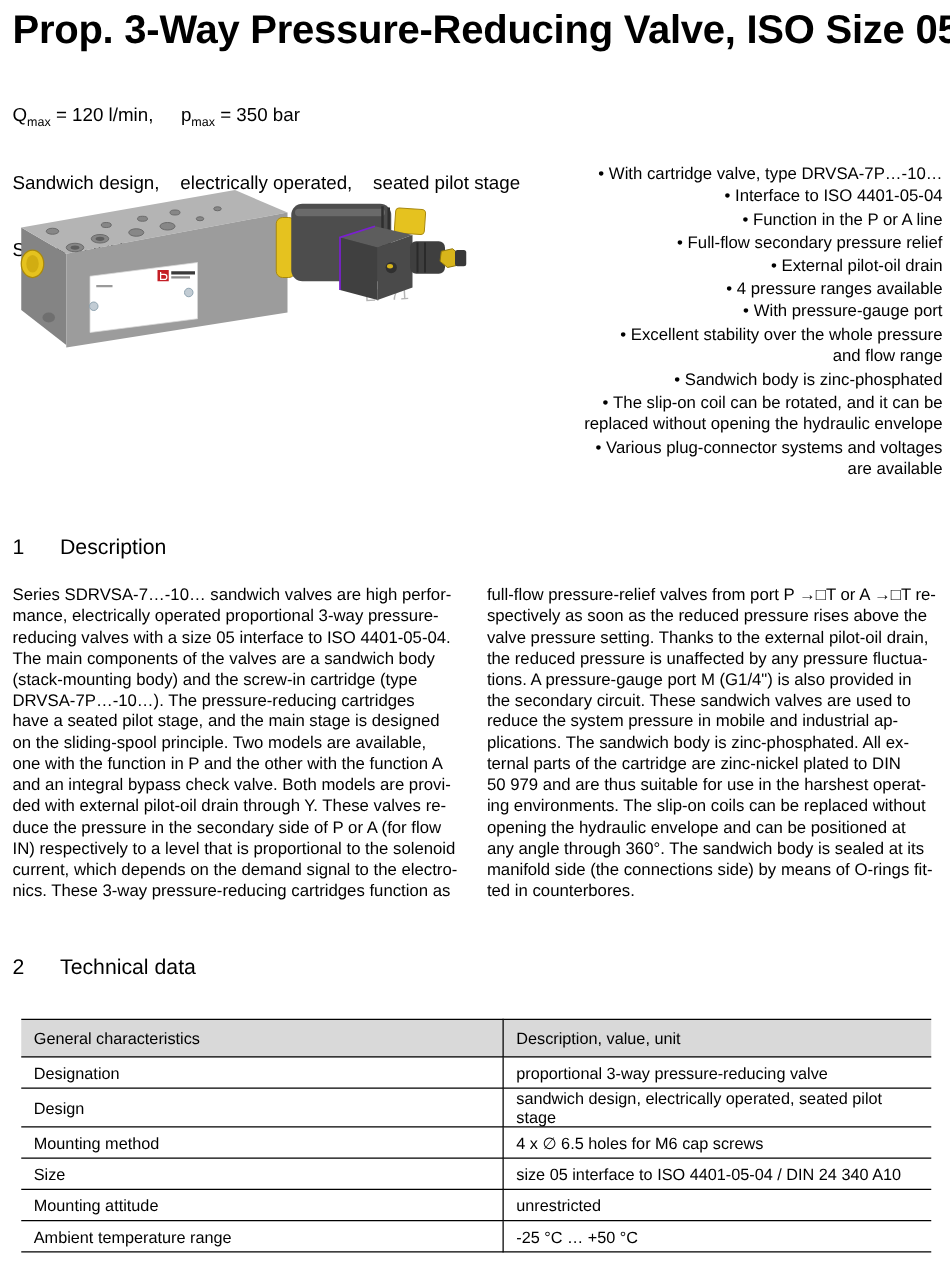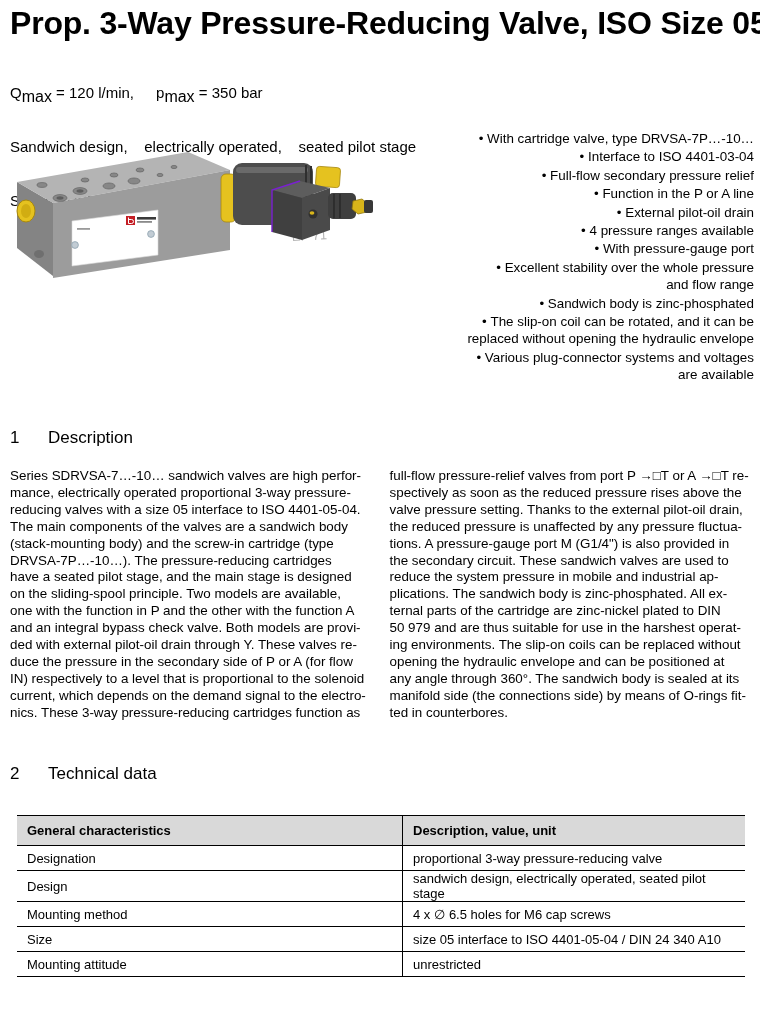--- a/index.html
+++ b/index.html
@@ -2,21 +2,21 @@
 <html><head>
 <meta charset="utf-8">
 <style>
   html,body{margin:0;padding:0;background:#fff;}
   body{width:760px;height:1028px;position:relative;overflow:hidden;
        font-family:"Liberation Sans",sans-serif;color:#000;}
   .page-title{position:absolute;left:10px;top:5px;font-size:32px;font-weight:700;
               letter-spacing:-0.2px;white-space:nowrap;}
   .specs{position:absolute;left:10px;top:48px;font-size:15px;line-height:18px;
          white-space:pre-wrap;}
-  .specs sub{font-size:16px;line-height:0;text-align:right;}
+  .specs sub{font-size:10px;line-height:0;text-align:right;}
   .spec-gap{display:inline-block;width:22px;}
   
   .hero{position:absolute;left:8px;top:138px;width:385px;height:200px;}
   
   .features{position:absolute;left:396px;top:130px;width:358px;font-size:13.4px;
             line-height:17.4px;text-align:right;}
   .features ul{margin:0;padding:0;list-style:none;}
   .features li{white-space:pre-line;padding-left:11px;text-indent:-11px;margin:0 0 1px 0;}
   .features li::before{content:"\2022\00a0";}
   
@@ -26,21 +26,21 @@
   .sec2-h{top:764px;}
   
   .desc{position:absolute;left:10px;top:468px;width:740px;display:flex;gap:19px;}
   .desc-col{width:363px;font-size:13.4px;line-height:16.9px;white-space:pre-line;
             text-align:justify;}
   
   .tech{position:absolute;left:17px;top:815px;width:728px;border-collapse:collapse;
         font-size:13px;}
   .tech th,.tech td{border-bottom:1.5px solid #000;text-align:left;font-weight:400;
         padding:0 8px 0 10px;vertical-align:middle;}
-  .tech th{background:#d9d9d9;font-weight:700;height:29px;border-top:1.5px solid #000;}
+  .tech th{background:#d9d9d9;font-weight:400;height:29px;border-top:1.5px solid #000;}
   .tech td{height:24px;}
   .tech .c1{width:367px;border-right:1.5px solid #000;}
 </style>
 </head>
 <body>
 
 <div class="page-title">Prop. 3-Way Pressure-Reducing Valve, ISO Size 05</div>
 
 <div class="specs">
   <div><span>Q</span><sub>max</sub><span> = 120 l/min,</span><span class="spec-gap"></span><span>p</span><sub>max</sub><span> = 350 bar</span></div>
@@ -108,23 +108,23 @@
         <line x1="332" y1="56" x2="332" y2="80"></line>
   </g>
   <polygon points="345,63 354,61 360,66 359,74 350,76 344,71" fill="#d8b51a" stroke="#8f750a" stroke-width="0.8"></polygon>
   <rect x="356" y="62" width="9" height="13" rx="2" fill="#383838"></rect>
 </svg>
 </div>
 
 <div class="features">
   <ul>
     <li>With cartridge valve, type DRVSA-7P…-10…</li>
-    <li>Interface to ISO 4401-03-04</li>
+    <li>Interface to ISO 4401-05-04</li>
+    <li>Function in the P or A line</li>
     <li>Full-flow secondary pressure relief</li>
-    <li>Function in the P or A line</li>
     <li>External pilot-oil drain</li>
     <li>4 pressure ranges available</li>
     <li>With pressure-gauge port</li>
     <li>Excellent stability over the whole pressure
 and flow range</li>
     <li>Sandwich body is zinc-phosphated</li>
     <li>The slip-on coil can be rotated, and it can be
 replaced without opening the hydraulic envelope</li>
     <li>Various plug-connector systems and voltages
 are available</li>
@@ -193,14 +193,18 @@
       <td>4 x ∅ 6.5 holes for M6 cap screws</td>
     </tr>
     <tr>
       <td class="c1">Size</td>
       <td>size 05 interface to ISO 4401-05-04 / DIN 24 340 A10</td>
     </tr>
     <tr>
       <td class="c1">Mounting attitude</td>
       <td>unrestricted</td>
     </tr>
+    <tr>
+      <td class="c1">Ambient temperature range</td>
+      <td>-25 °C … +50 °C</td>
+    </tr>
   </tbody>
 </table>
 
 </body></html>

